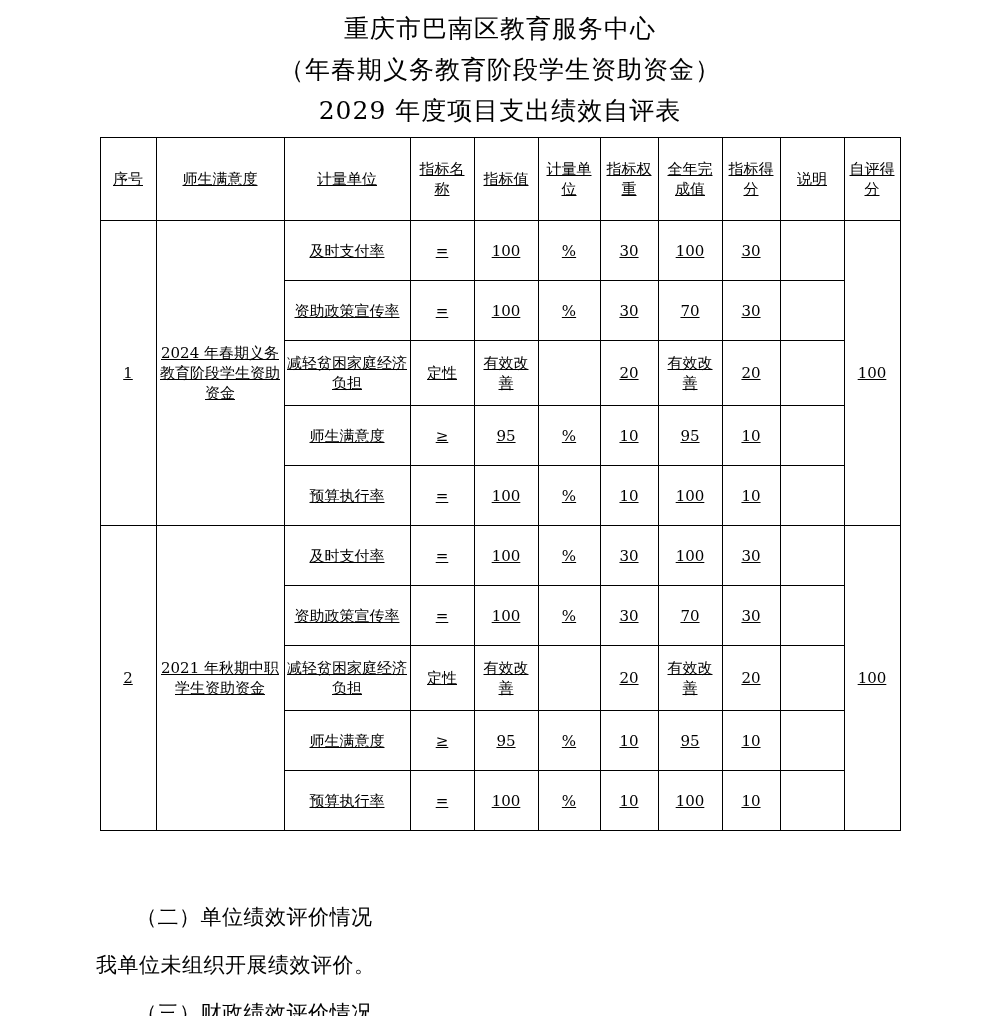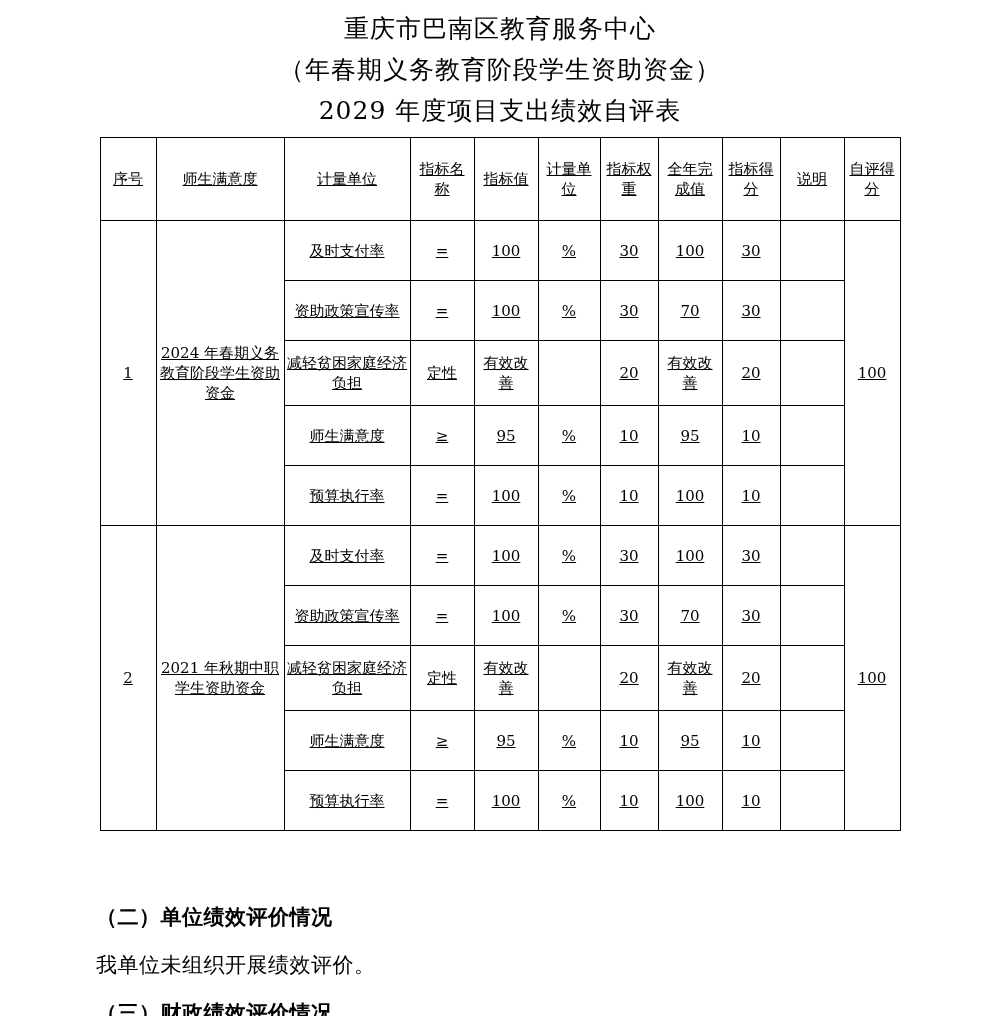--- a/index.html
+++ b/index.html
@@ -65,21 +65,22 @@
   .spacer {
     height: 62px;
   }
   .para {
     font-size: 21px;
     line-height: 48px;
     padding-left: 96px;
     letter-spacing: 0.5px;
   }
   .para.heading {
-    font-weight: bold;
+    font-weight: normal;
+    margin-left: 40px;
   }
   col.c-idx { width: 56px; }
   col.c-proj { width: 128px; }
   col.c-ind { width: 126px; }
   col.c-prop { width: 64px; }
   col.c-val { width: 64px; }
   col.c-unit { width: 62px; }
   col.c-weight { width: 58px; }
   col.c-actual { width: 64px; }
   col.c-got { width: 58px; }

